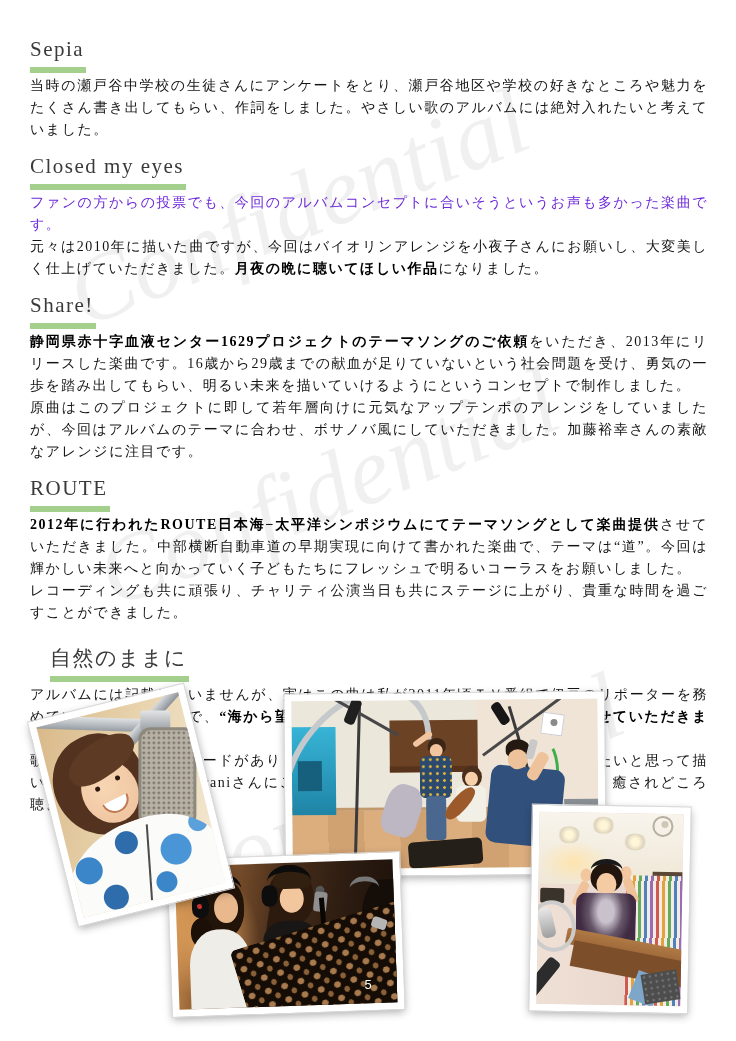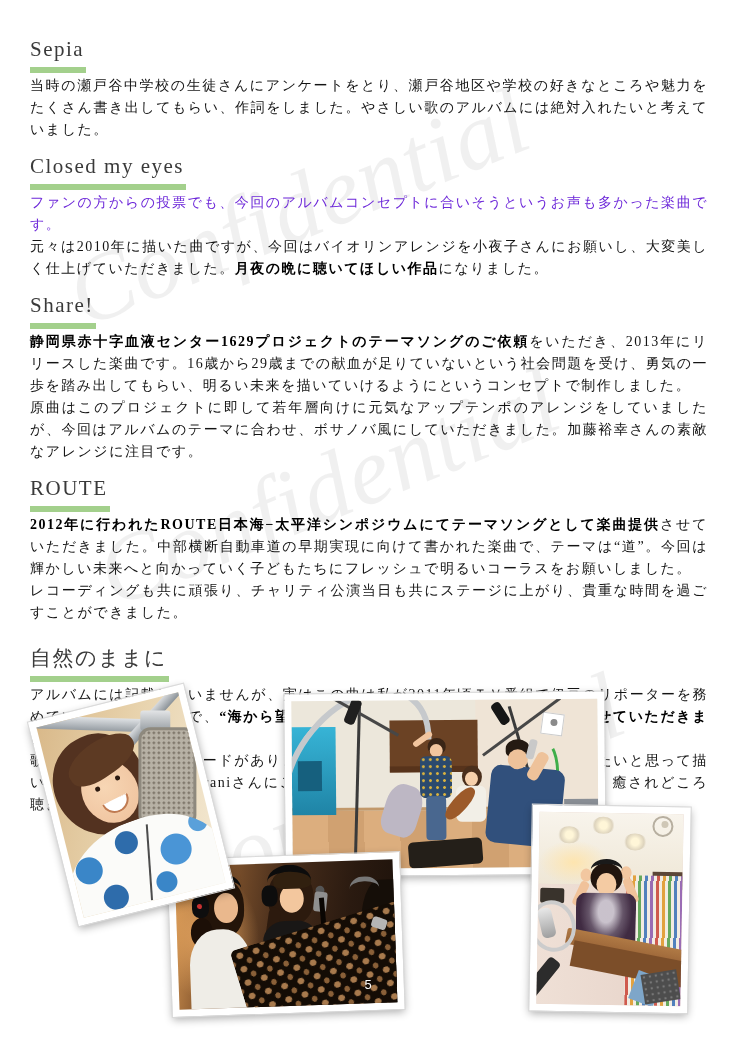--- a/index.html
+++ b/index.html
@@ -37,21 +37,21 @@
     letter-spacing:1px;color:#000;
   }
   .sec h2{
     display:table;
     margin:15px 0 2px 0;
     font-size:21px;line-height:20px;font-weight:400;
     letter-spacing:1.5px;color:#3a3a3a;
     border-bottom:6px solid #4c1d95;
     padding:0 2px 8px 0;
   }
-  .sec.gap-lg h2{margin-top:24px;}
+  .sec.gap-lg h2{margin-top:24px;margin-left:20px;}
   .sec p{
     margin:0;
     font-size:14px;line-height:22px;
     letter-spacing:1.5px;
     text-align:justify;
     color:#141414;
   }
   .sec p strong{font-weight:700;color:#000;}
   
   .photo{

